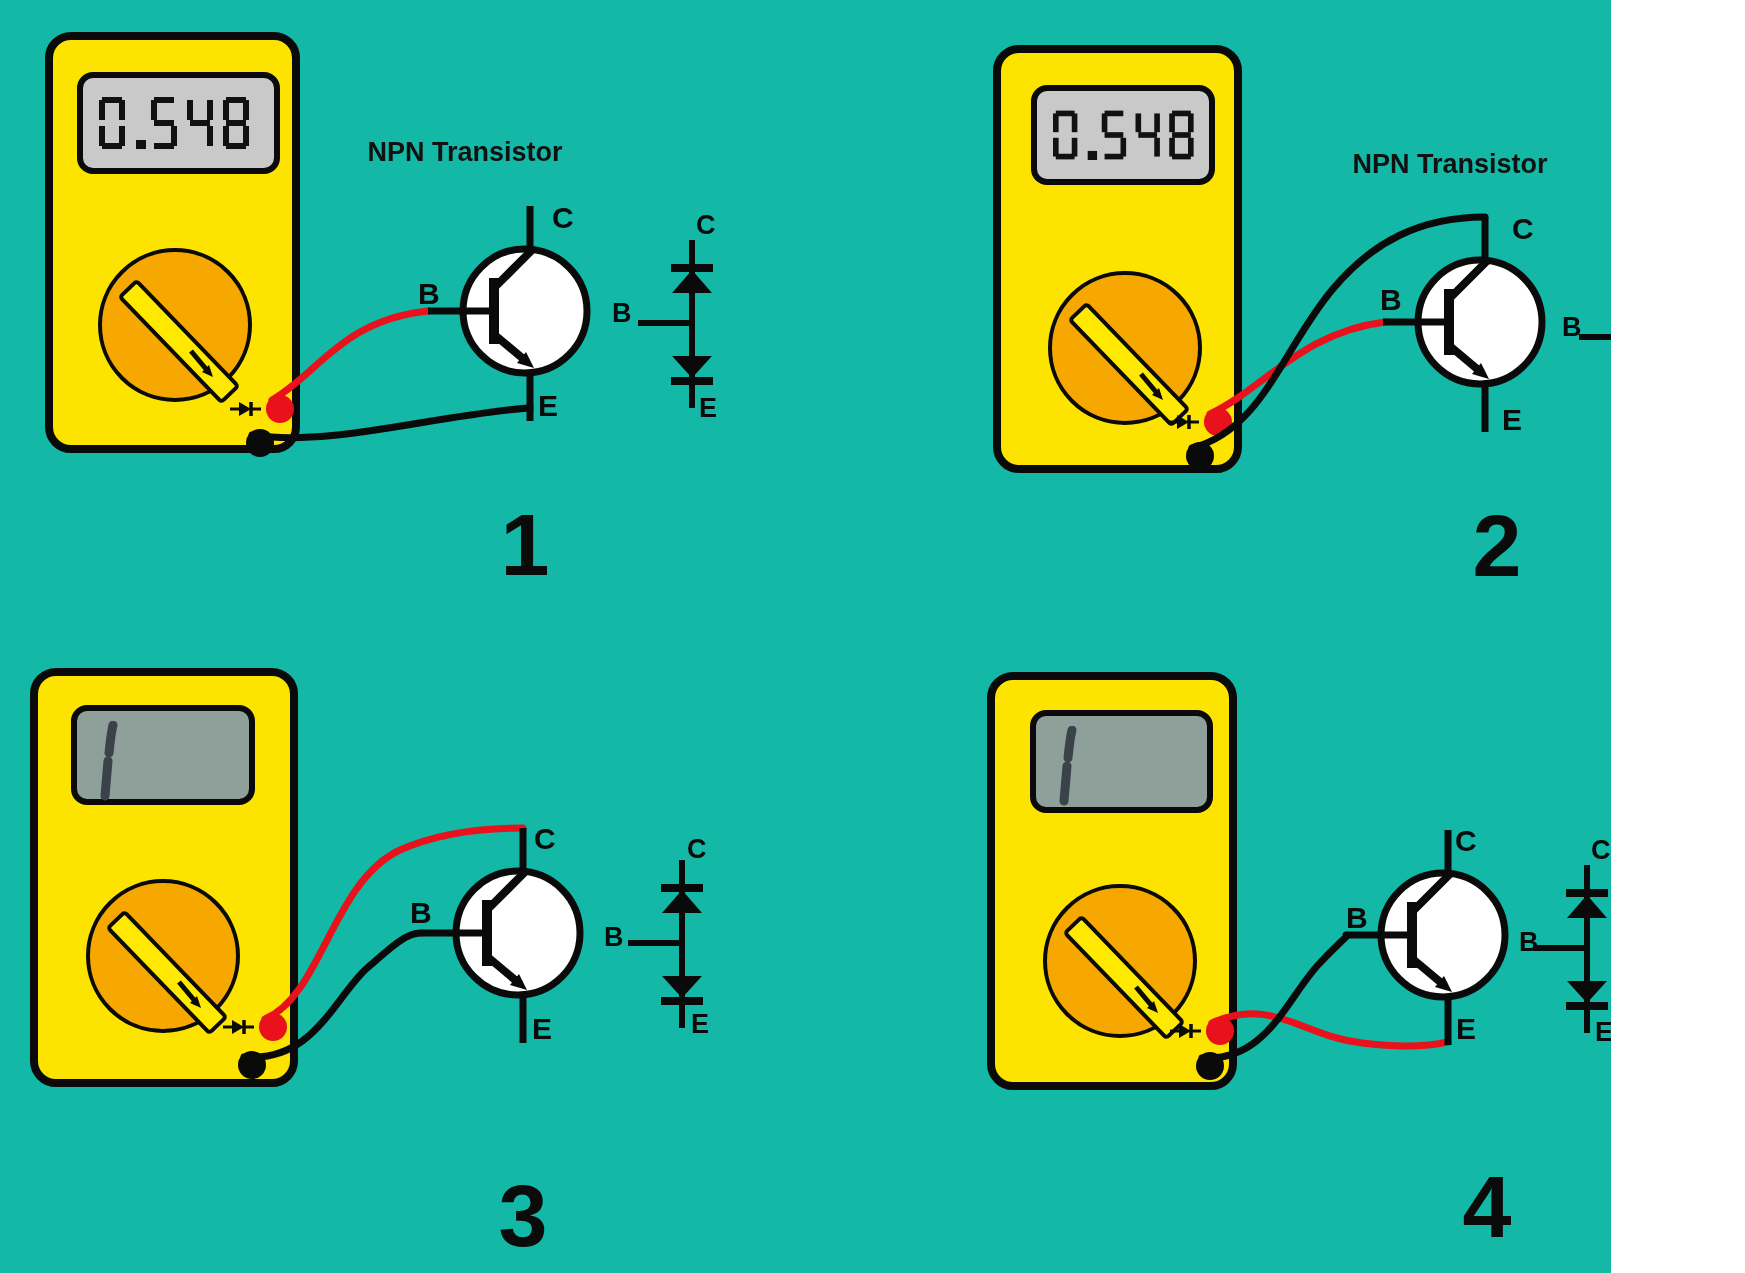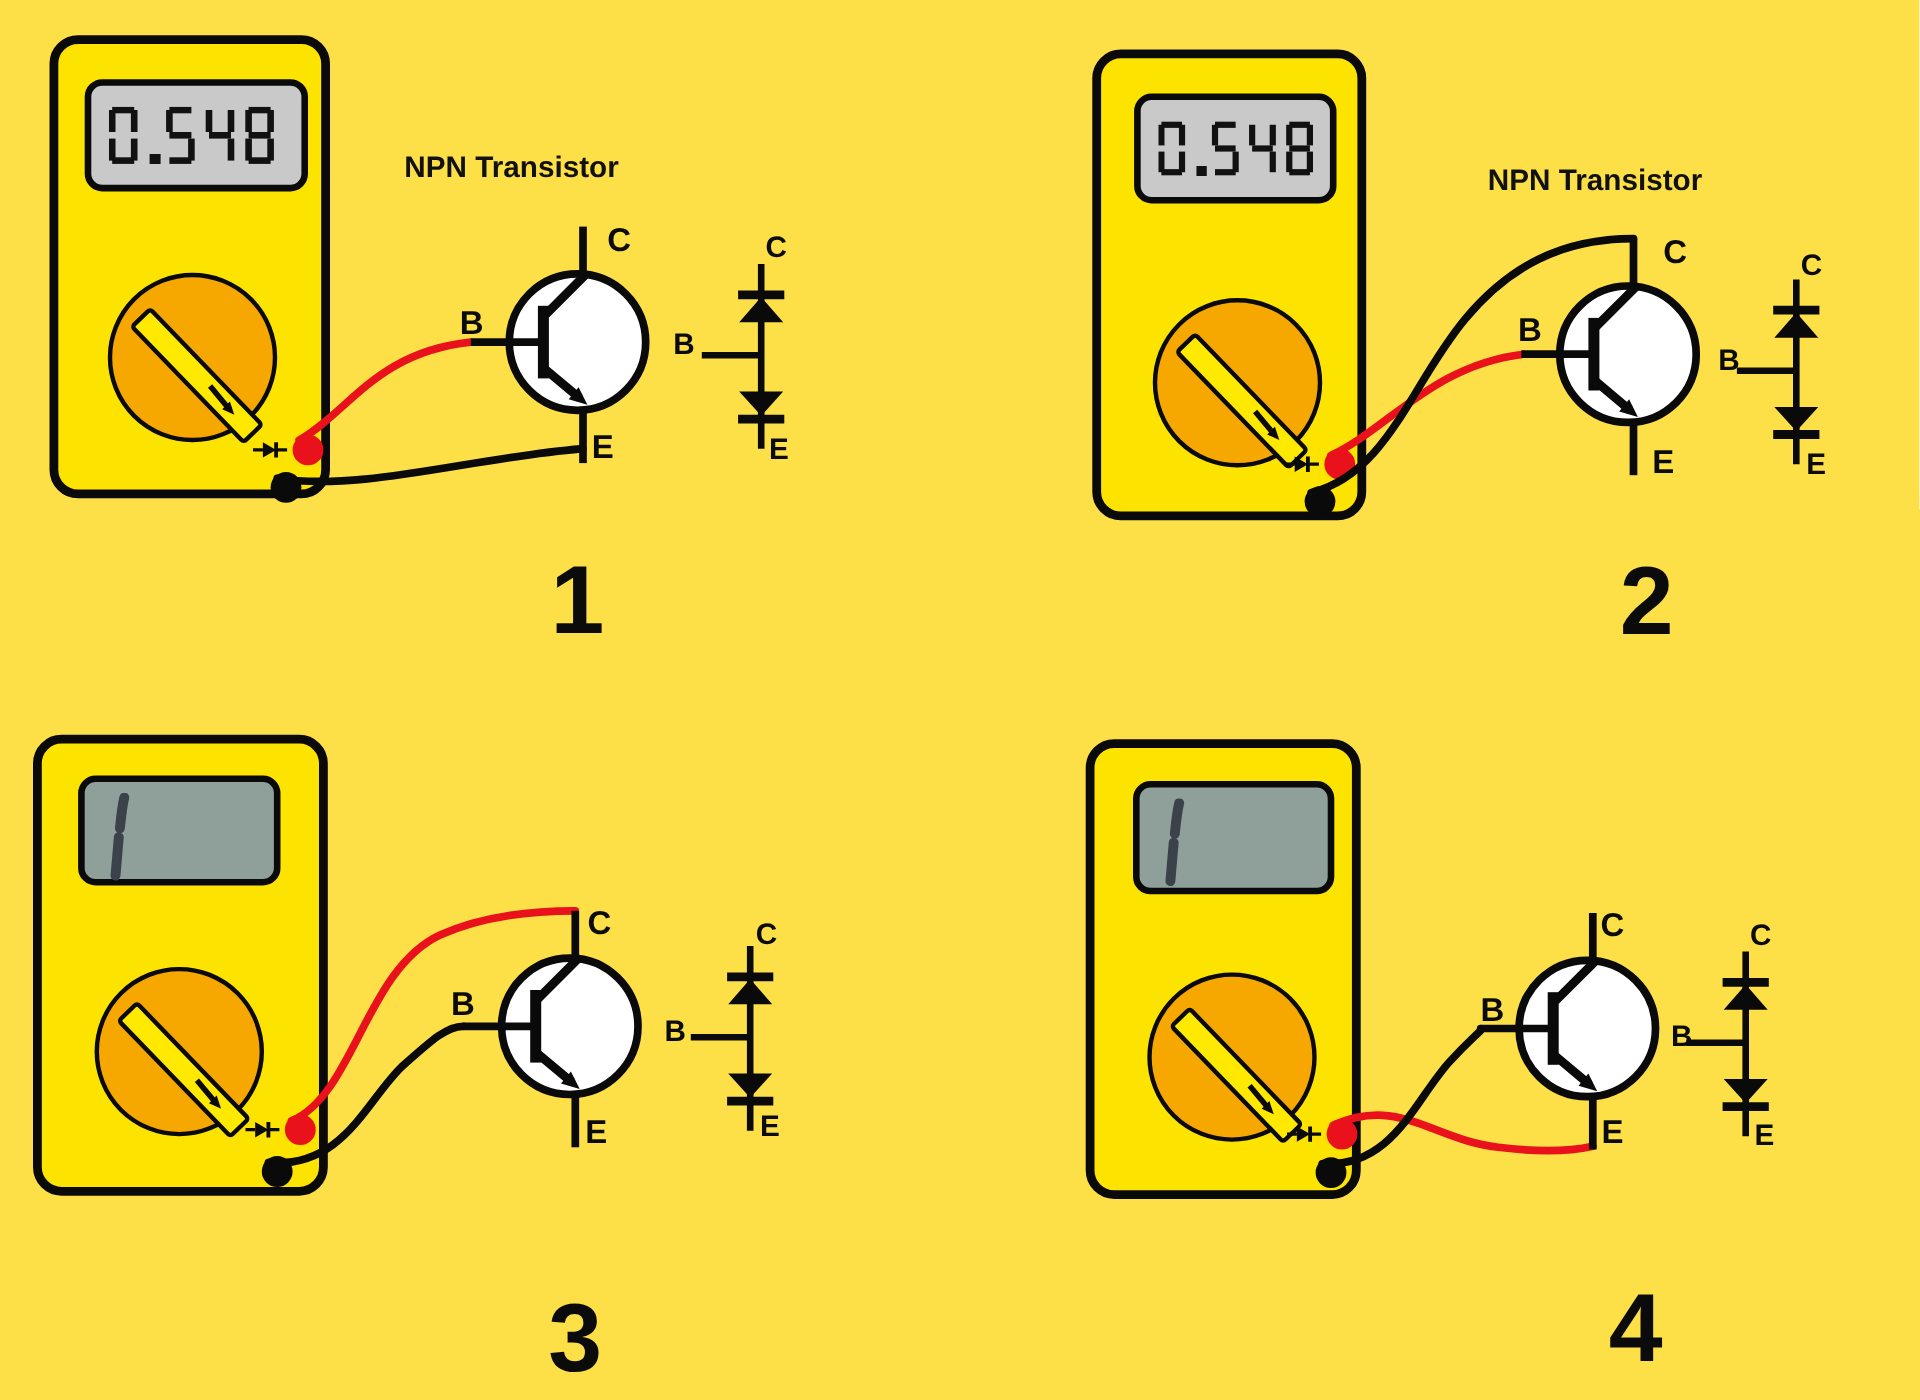--- a/index.html
+++ b/index.html
@@ -1,16 +1,16 @@
 <!DOCTYPE html>
 <html><head>
 <meta charset="utf-8">
 <style>
   html,body{margin:0;padding:0;background:#ffffff;}
-  #stage{position:relative;width:1745px;height:1273px;background:#fde047;overflow:hidden;
+  #stage{position:relative;width:1611px;height:1273px;background:#14b8a6;overflow:hidden;
          font-family:"Liberation Sans",sans-serif;}
   .meter{position:absolute;background:#FCE300;border:8px solid #0a0a0a;border-radius:26px;box-sizing:border-box;}
   .lcd{position:absolute;border:6px solid #0a0a0a;border-radius:16px;box-sizing:border-box;}
   .lcd.gray{background:#C9C9C9;}
   .lcd.green{background:#8FA09B;}
   .segsvg{position:absolute;left:16px;top:19px;fill:#111;}
   .handsvg{position:absolute;left:20px;top:10px;}
   .dial{position:absolute;width:154px;height:154px;border-radius:50%;background:#F6A800;border:4px solid #0a0a0a;box-sizing:border-box;}
   .slot{position:absolute;width:150px;height:27px;background:#FFE900;border:4px solid #0a0a0a;border-radius:5px;box-sizing:border-box;transform:rotate(46deg);}
   .jack{position:absolute;width:28px;height:28px;border-radius:50%;}

